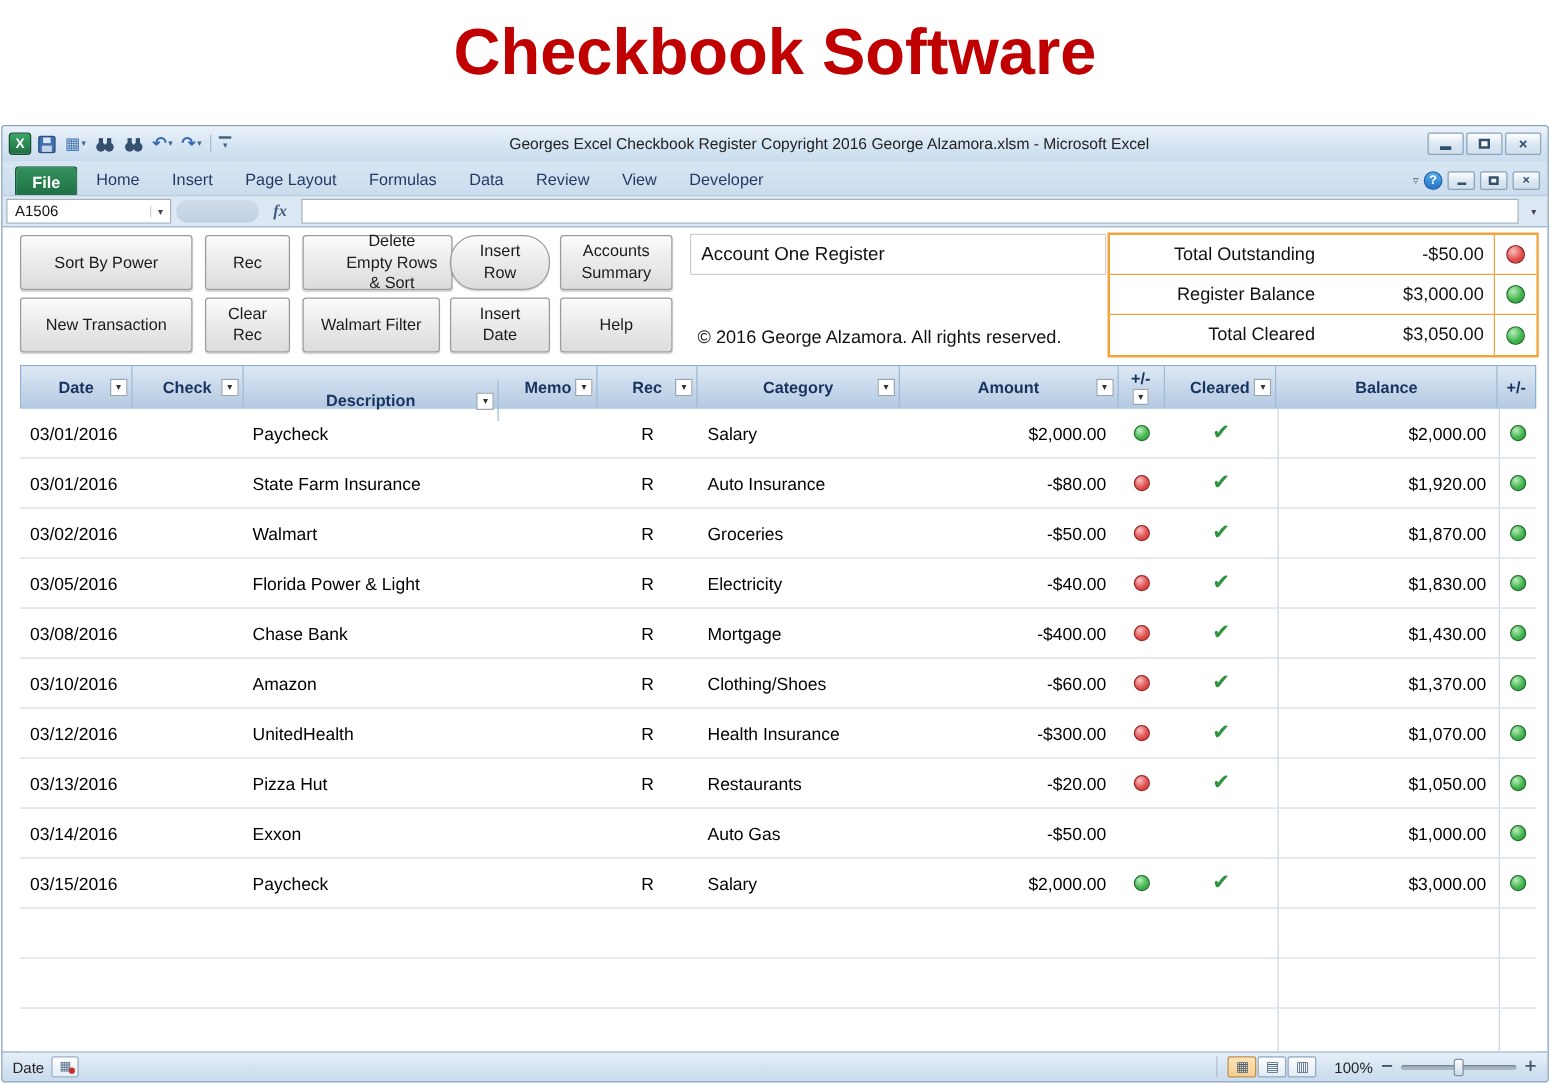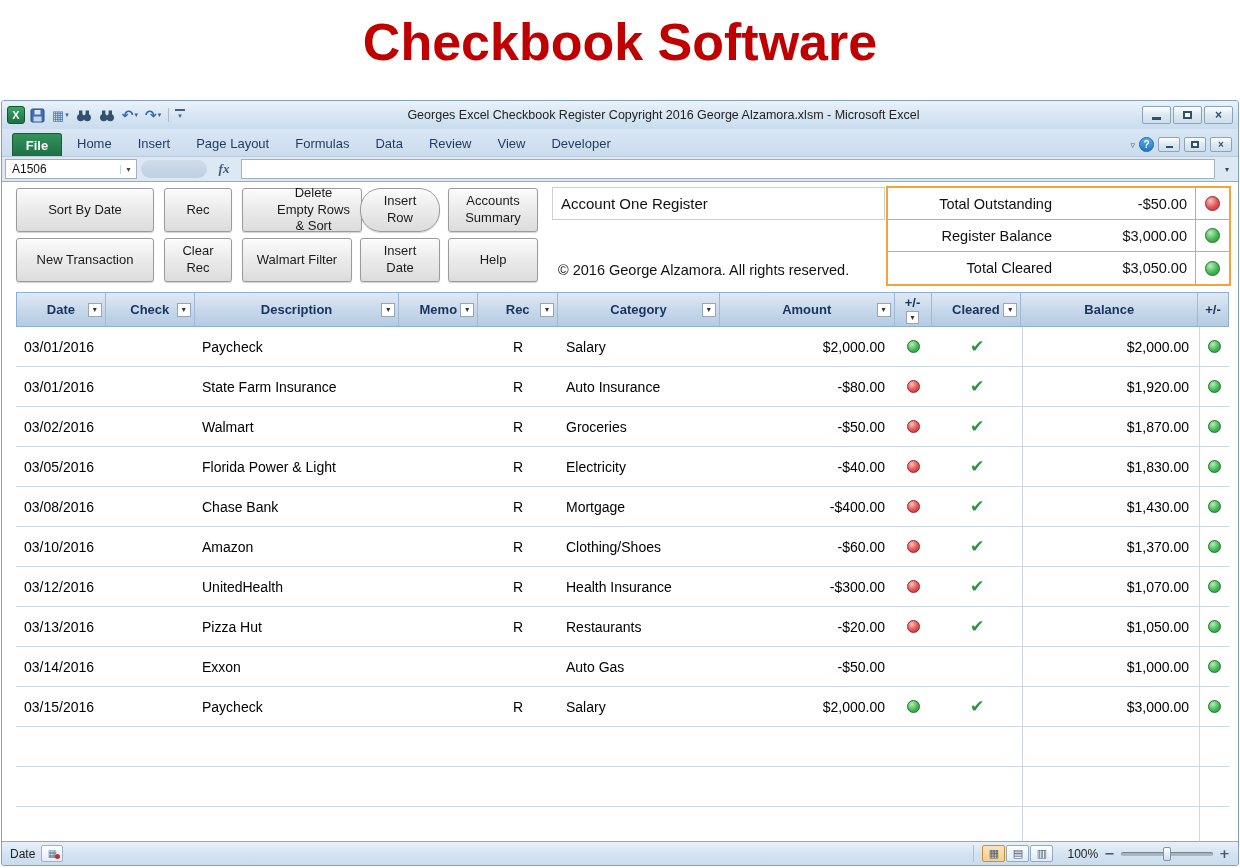--- a/index.html
+++ b/index.html
@@ -220,21 +220,21 @@
     <div class="table">
       <div class="thead">
           <div class="hcell" style="width: 89px;">
             <span class="hlabel">Date</span>
             <span class="filter-btn">▾</span>
           </div>
           <div class="hcell" style="width: 89px;">
             <span class="hlabel">Check</span>
             <span class="filter-btn">▾</span>
           </div>
-          <div class="hcell" style="width: 205px;">
+          <div class="hcell" style="width: 205px; margin-top: 11px;">
             <span class="hlabel">Description</span>
             <span class="filter-btn">▾</span>
           </div>
           <div class="hcell" style="width: 79px;">
             <span class="hlabel">Memo</span>
             <span class="filter-btn">▾</span>
           </div>
           <div class="hcell" style="width: 80px;">
             <span class="hlabel">Rec</span>
             <span class="filter-btn">▾</span>
@@ -483,21 +483,21 @@
             <div class="tcell ac" style="width: 80px;"></div>
             <div class="tcell al" style="width: 162px;"></div>
             <div class="tcell ar" style="width: 175px;"></div>
             <div class="tcell ac" style="width: 37px;"></div>
             <div class="tcell ac" style="width: 90px;"></div>
             <div class="tcell ar vline" style="width: 177px;"></div>
             <div class="tcell ac vline" style="width: 30px;"></div>
           </div>
         </div>
     </div>
-  <div class="mbtn" style="left: 14px; top: 6px; width: 138px; height: 44px;">Sort By Date</div>
+  <div class="mbtn" style="left: 14px; top: 6px; width: 138px; height: 44px;">Sort By Power</div>
       <div class="mbtn" style="left: 162px; top: 6px; width: 68px; height: 44px;">Rec</div>
       <div class="mbtn" style="left: 240px; top: 6px; width: 120px; height: 44px; padding-left: 33px;">Delete Empty Rows &amp; Sort</div>
       <div class="mbtn" style="left: 358px; top: 6px; width: 80px; height: 44px; border-radius: 21px;">Insert Row</div>
       <div class="mbtn" style="left: 446px; top: 6px; width: 90px; height: 44px;">Accounts Summary</div>
       <div class="mbtn" style="left: 14px; top: 56px; width: 138px; height: 44px;">New Transaction</div>
       <div class="mbtn" style="left: 162px; top: 56px; width: 68px; height: 44px;">Clear Rec</div>
       <div class="mbtn" style="left: 240px; top: 56px; width: 110px; height: 44px;">Walmart Filter</div>
       <div class="mbtn" style="left: 358px; top: 56px; width: 80px; height: 44px;">Insert Date</div>
       <div class="mbtn" style="left: 446px; top: 56px; width: 90px; height: 44px;">Help</div>
     </div>

